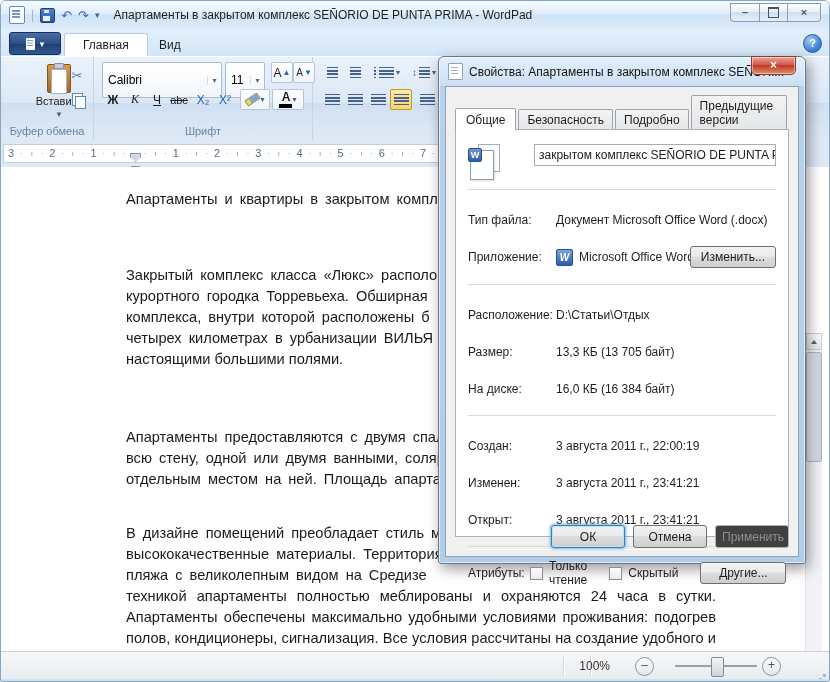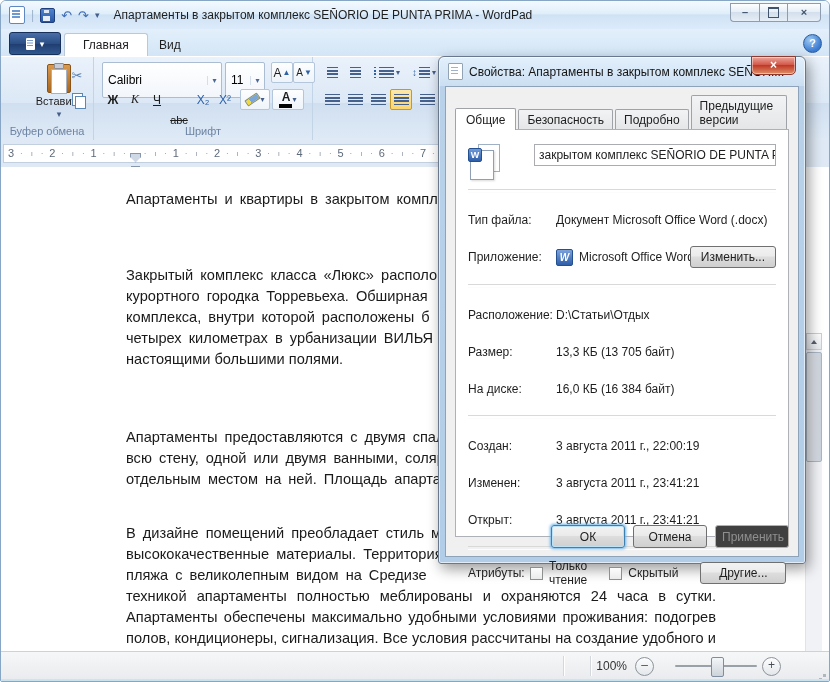--- a/index.html
+++ b/index.html
@@ -61,21 +61,21 @@
   .ic-copy{position:relative;width:9px;height:11px;border:1px solid #5a87b5;background:#fff;}
   .ic-copy::after{content:"";position:absolute;left:2px;top:2px;width:9px;height:11px;border:1px solid #5a87b5;background:#fff;}
   .combo{position:absolute;height:36px;box-sizing:border-box;background:linear-gradient(#fff,#f2f6fb);
     border:1px solid #abbdd3;border-radius:2px;font-size:12px;display:flex;align-items:center;}
   .combo .cv{flex:1;padding:0 5px;white-space:nowrap;overflow:hidden;}
   .combo .ca{width:13px;text-align:center;color:#4a6a96;font-size:8px;border-left:1px solid #d4dfec;}
   .fbtn{position:absolute;width:22px;height:21px;box-sizing:border-box;border:1px solid transparent;border-radius:2px;
     display:flex;align-items:center;justify-content:center;font-size:12px;color:#1e1e1e;}
   .fbtn.frame{border-color:#b4c6db;background:linear-gradient(#fdfefe,#eef4fa);}
   .fbtn .sup{color:#2d62a8;font-size:8px;margin-left:1px;}
-  .strike{text-decoration:line-through;font-size:11px;margin-top:20px;}
+  .strike{text-decoration:line-through;font-size:11px;}
   .ic-pen{width:13px;height:5px;background:linear-gradient(90deg,#f5d937 30%,#7aa7d8 30%);transform:rotate(-35deg);border:1px solid #8a8f60;border-radius:1px;}
   .acolor{line-height:11px;text-align:center;font-weight:bold;}
   .acolor .bar{display:block;width:13px;height:4px;background:#000;margin:1px auto 0;}
   .ic-lines{width:15px;height:11px;background:repeating-linear-gradient(#46618c 0 1.5px,transparent 1.5px 3.2px);}
   .ic-lines.short{width:11px;}
   .pbtn{position:absolute;width:22px;height:21px;box-sizing:border-box;border:1px solid transparent;border-radius:2px;
     display:flex;align-items:center;justify-content:center;gap:2px;}
   .pbtn.active{background:linear-gradient(#fde8a9,#fbd56e);border-color:#c2992f;}
   .pbtn .dd{font-size:8px;color:#44608a;}
   .ic-bullets{width:15px;height:11px;background:repeating-linear-gradient(#46618c 0 1.5px,transparent 1.5px 3.2px);position:relative;margin-left:5px;}
@@ -108,21 +108,21 @@
   .sbtn{position:absolute;left:0;width:16px;height:17px;background:linear-gradient(#fdfdfd,#e7eaef);border:1px solid #c9cdd4;box-sizing:border-box;
     display:flex;align-items:center;justify-content:center;}
   .sbtn.up{top:0;}
   .tri-up{width:0;height:0;border-left:3.5px solid transparent;border-right:3.5px solid transparent;border-bottom:4.5px solid #57606d;}
   .sthumb{position:absolute;left:0;top:19px;width:16px;height:110px;background:linear-gradient(90deg,#e8ebf0,#ccd4de);
     border:1px solid #aab6c4;border-radius:2px;box-sizing:border-box;}
   
   .statusbar{position:absolute;left:0;top:650px;width:100%;height:28px;background:linear-gradient(#f6f7f8,#e9ebee);
     border-top:1px solid #cdd2d8;font-size:12px;color:#333;}
   .ssep{position:absolute;top:4px;width:1px;height:20px;background:#d4d7db;box-shadow:1px 0 0 #fff;}
-  .zoomtxt{position:absolute;right:202px;top:7px;}
+  .zoomtxt{position:absolute;right:219px;top:7px;}
   .zbtn{position:absolute;top:5px;width:17px;height:17px;border-radius:50%;border:1px solid #8d939b;
     background:linear-gradient(#fdfdfd,#e4e7eb);color:#4a4f57;font-size:12px;line-height:15px;text-align:center;}
   .ztrack{position:absolute;right:72px;top:13px;width:82px;height:2px;background:#9aa0a8;border-radius:1px;}
   .zthumb{position:absolute;right:105px;top:5px;width:11px;height:18px;background:linear-gradient(#f4f6f8,#ccd3da);
     border:1px solid #7e8ea0;border-radius:2px;}
   .grip{position:absolute;right:3px;bottom:3px;width:3px;height:3px;background:#b0b6bd;
     box-shadow:-4px 4px 0 #b0b6bd,4px -4px 0 #b0b6bd? , 0 0 0 #b0b6bd;}
   .grip{box-shadow:-4px 4px 0 #b0b6bd,-8px 8px 0 #b0b6bd,0 4px 0 0 transparent;}
   
   .bframe{position:absolute;left:0;top:678px;width:100%;height:4px;background:linear-gradient(#cfe6ef,#bddbe8);}

